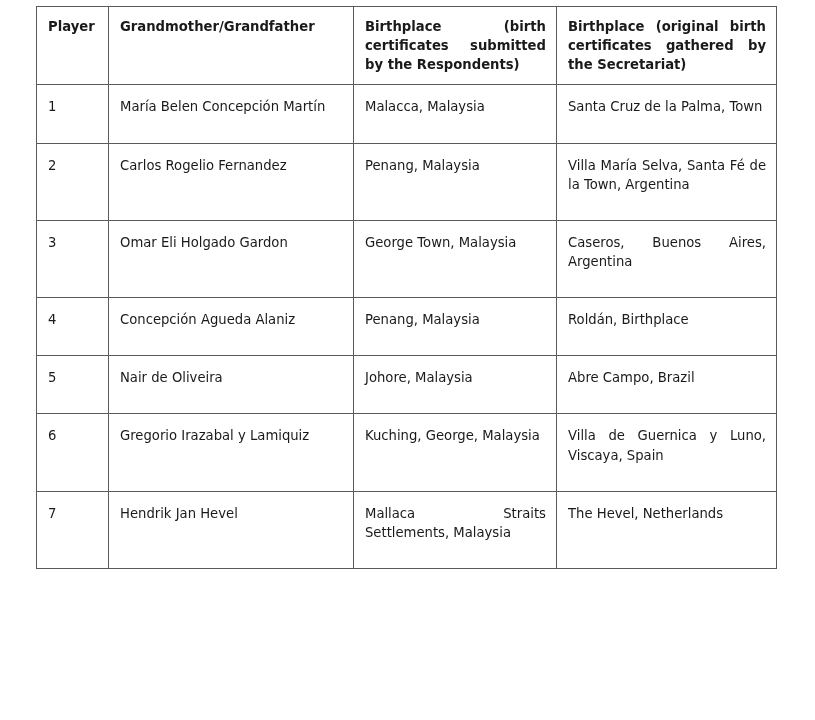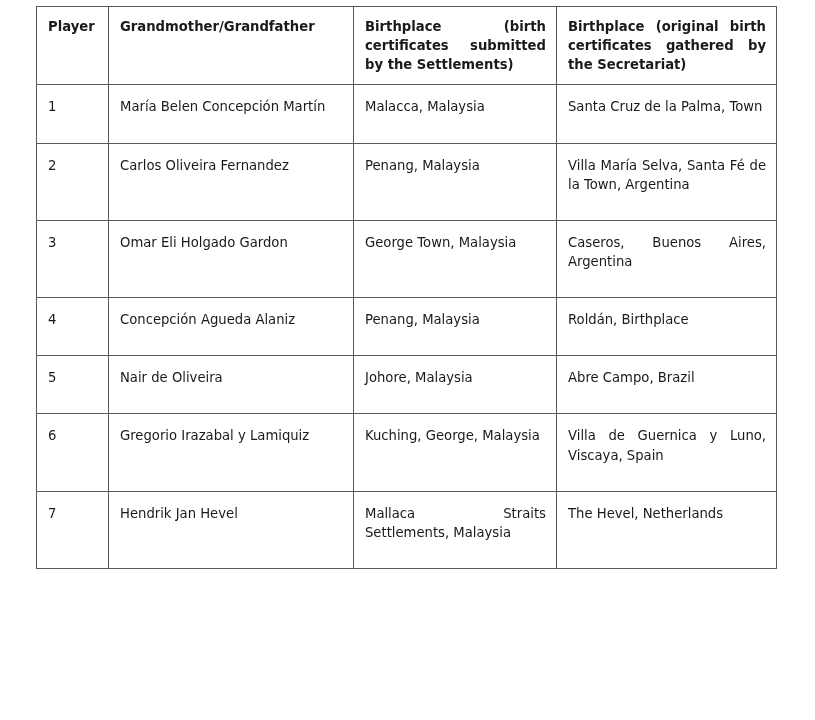--- a/index.html
+++ b/index.html
@@ -76,34 +76,34 @@
     <colgroup>
       <col class="c-player">
       <col class="c-name">
       <col class="c-birth1">
       <col class="c-birth2">
     </colgroup>
     <thead>
       <tr>
         <th class="h-player">Player</th>
         <th class="h-name">Grandmother/Grandfather</th>
-        <th class="h-b1">Birthplace (birth certificates submitted by the Settlements)</th>
+        <th class="h-b1">Birthplace (birth certificates submitted by the Respondents)</th>
         <th class="h-b2">Birthplace (original birth certificates gathered by the Secretariat)</th>
       </tr>
     </thead>
     <tbody>
       <tr class="r1">
         <td class="cell-player">1</td>
         <td>María Belen Concepción Martín</td>
         <td>Malacca, Malaysia</td>
         <td>Santa Cruz de la Palma, Town</td>
       </tr>
       <tr class="r2">
         <td class="cell-player">2</td>
-        <td>Carlos Oliveira Fernandez</td>
+        <td>Carlos Rogelio Fernandez</td>
         <td>Penang, Malaysia</td>
         <td>Villa María Selva, Santa Fé de la Town, Argentina</td>
       </tr>
       <tr class="r3">
         <td class="cell-player">3</td>
         <td>Omar Eli Holgado Gardon</td>
         <td>George Town, Malaysia</td>
         <td>Caseros, Buenos Aires, Argentina</td>
       </tr>
       <tr class="r4">

